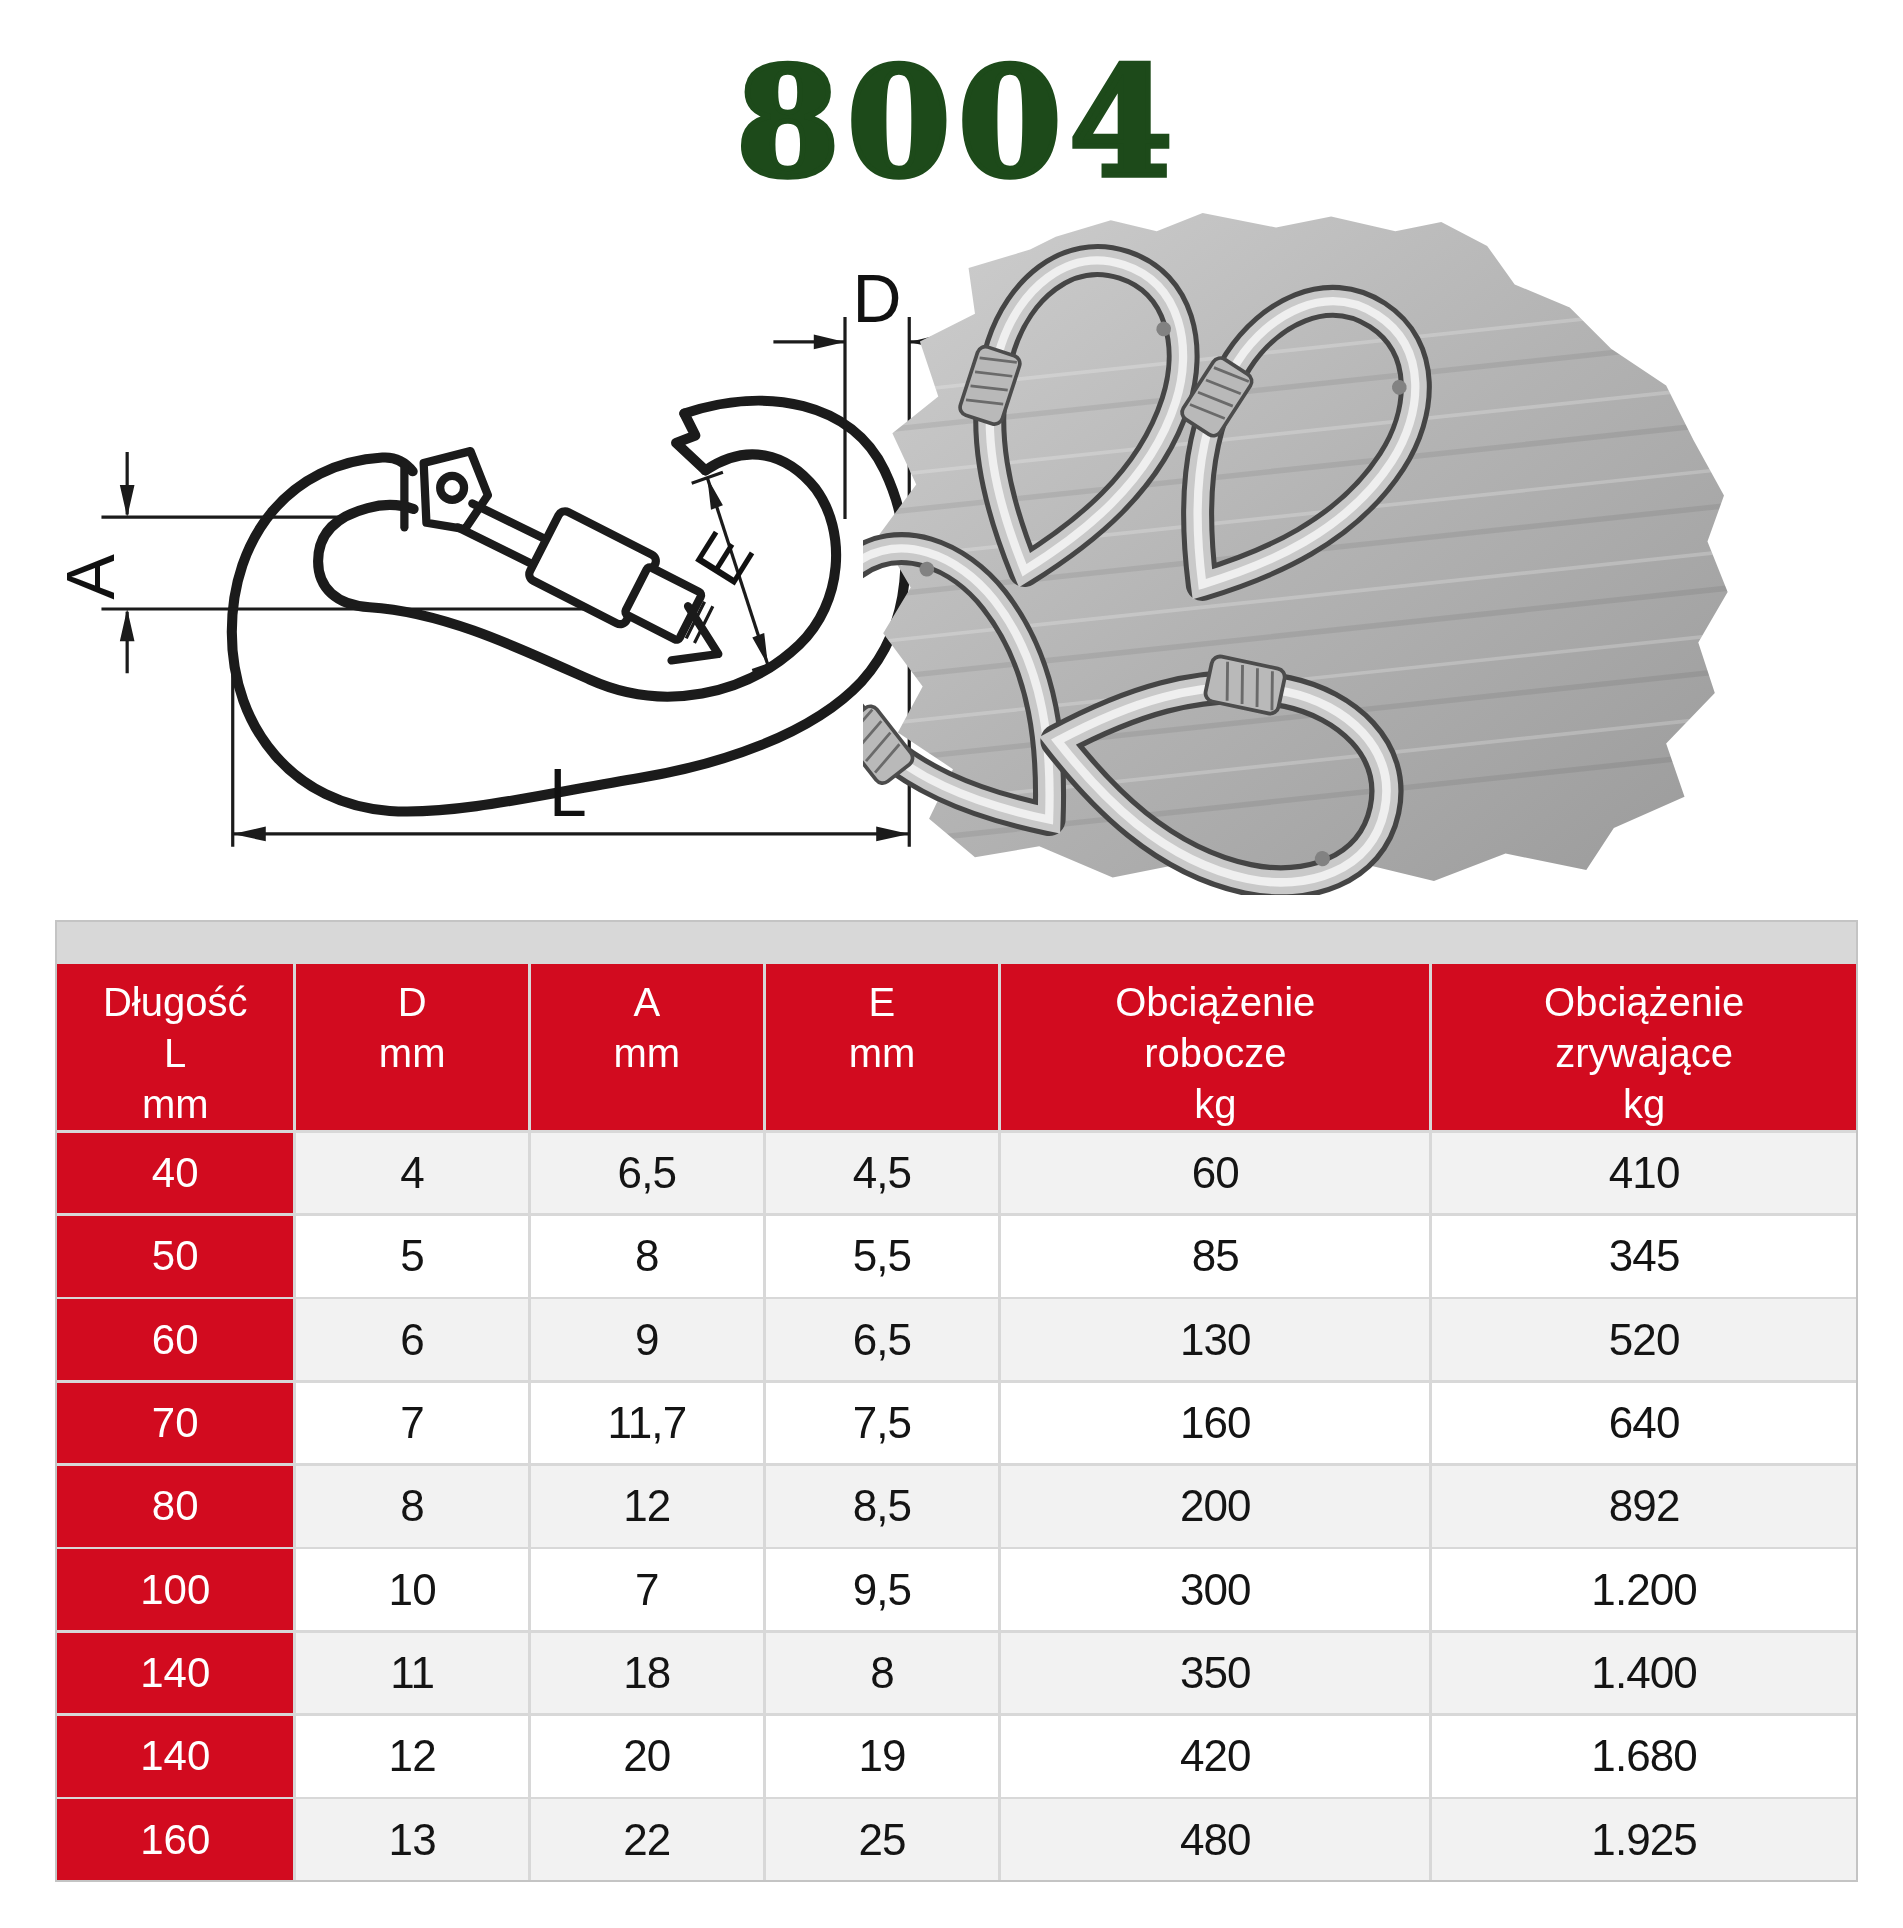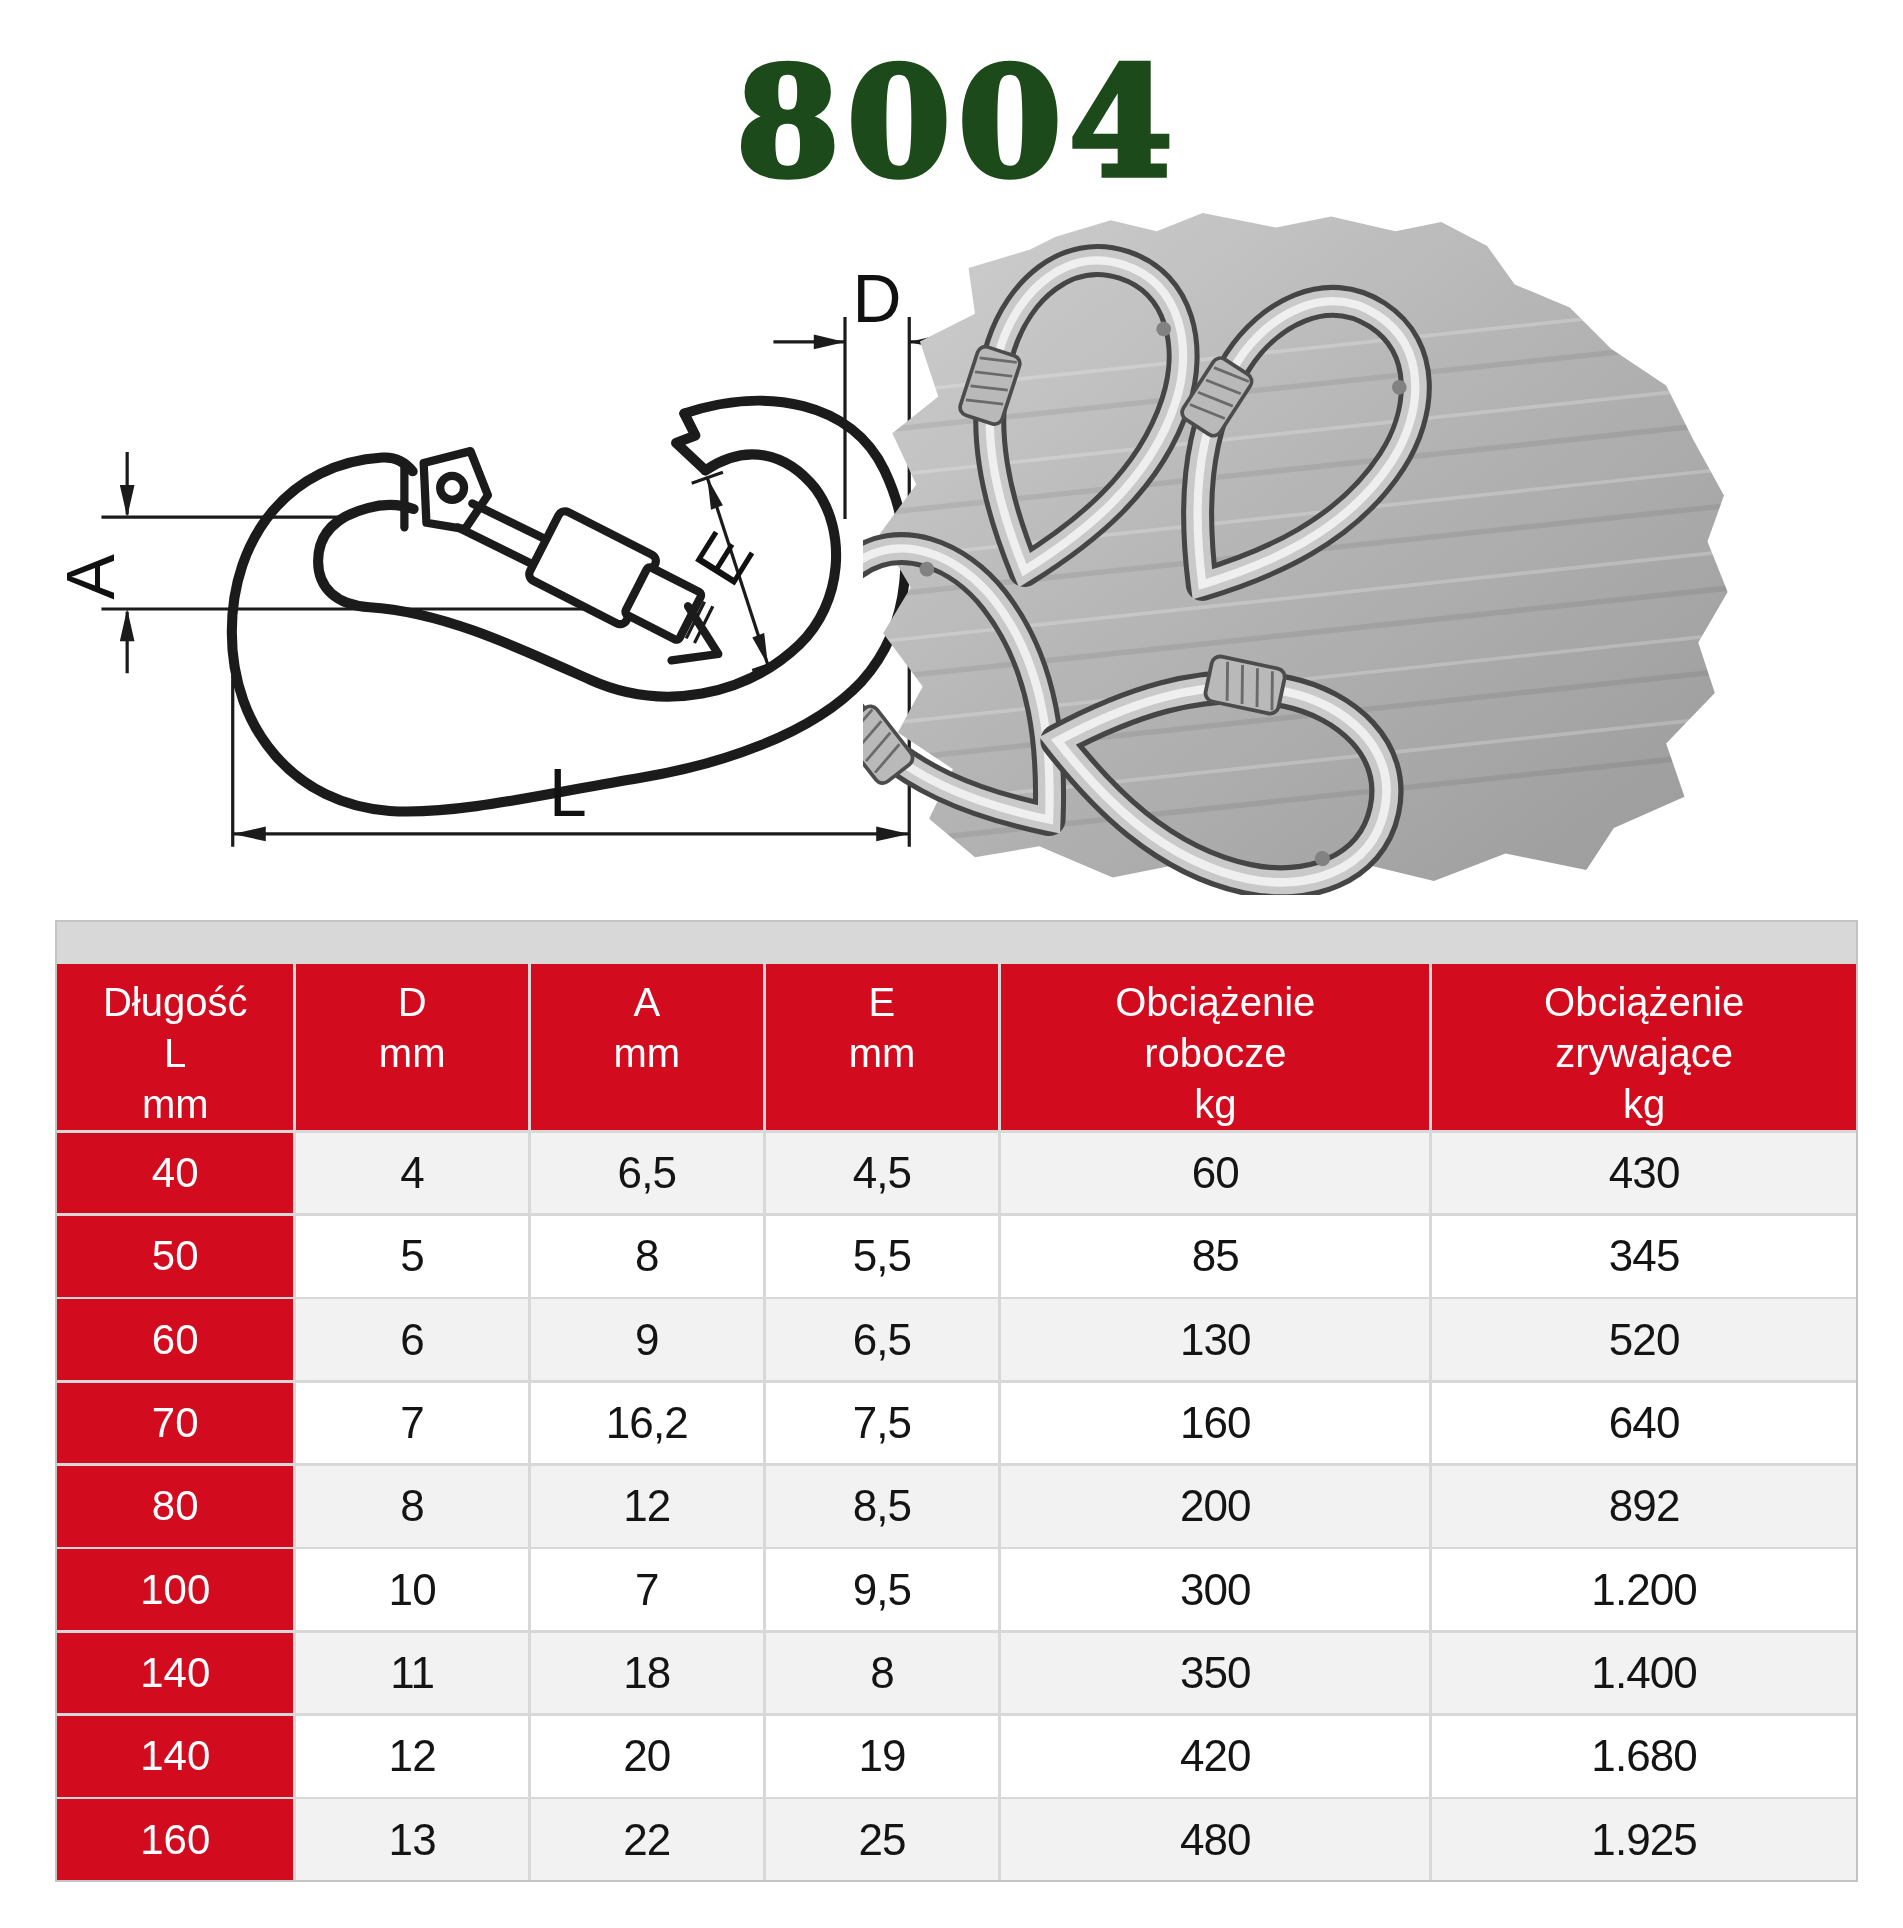--- a/index.html
+++ b/index.html
@@ -181,42 +181,42 @@
       <span>zrywające</span>
       <span>kg</span>
     </div>
 
     <div class="tr alt">
       <div class="rl">40</div>
       <div class="td">4</div>
       <div class="td">6,5</div>
       <div class="td">4,5</div>
       <div class="td">60</div>
-      <div class="td">430</div>
+      <div class="td">410</div>
     </div>
     <div class="tr">
       <div class="rl">50</div>
       <div class="td">5</div>
       <div class="td">8</div>
       <div class="td">5,5</div>
       <div class="td">85</div>
       <div class="td">345</div>
     </div>
     <div class="tr alt">
       <div class="rl">60</div>
       <div class="td">6</div>
       <div class="td">9</div>
       <div class="td">6,5</div>
       <div class="td">130</div>
       <div class="td">520</div>
     </div>
     <div class="tr">
       <div class="rl">70</div>
       <div class="td">7</div>
-      <div class="td">16,2</div>
+      <div class="td">11,7</div>
       <div class="td">7,5</div>
       <div class="td">160</div>
       <div class="td">640</div>
     </div>
     <div class="tr alt">
       <div class="rl">80</div>
       <div class="td">8</div>
       <div class="td">12</div>
       <div class="td">8,5</div>
       <div class="td">200</div>

